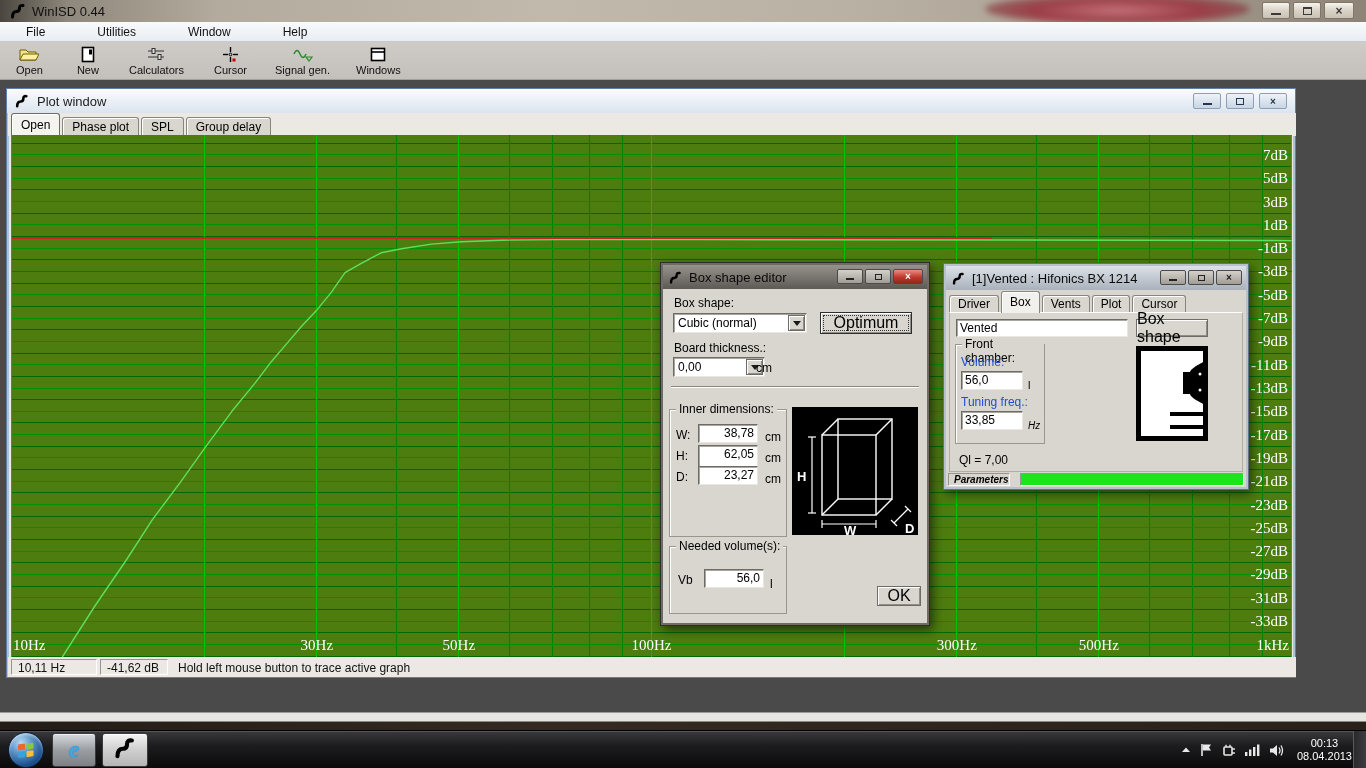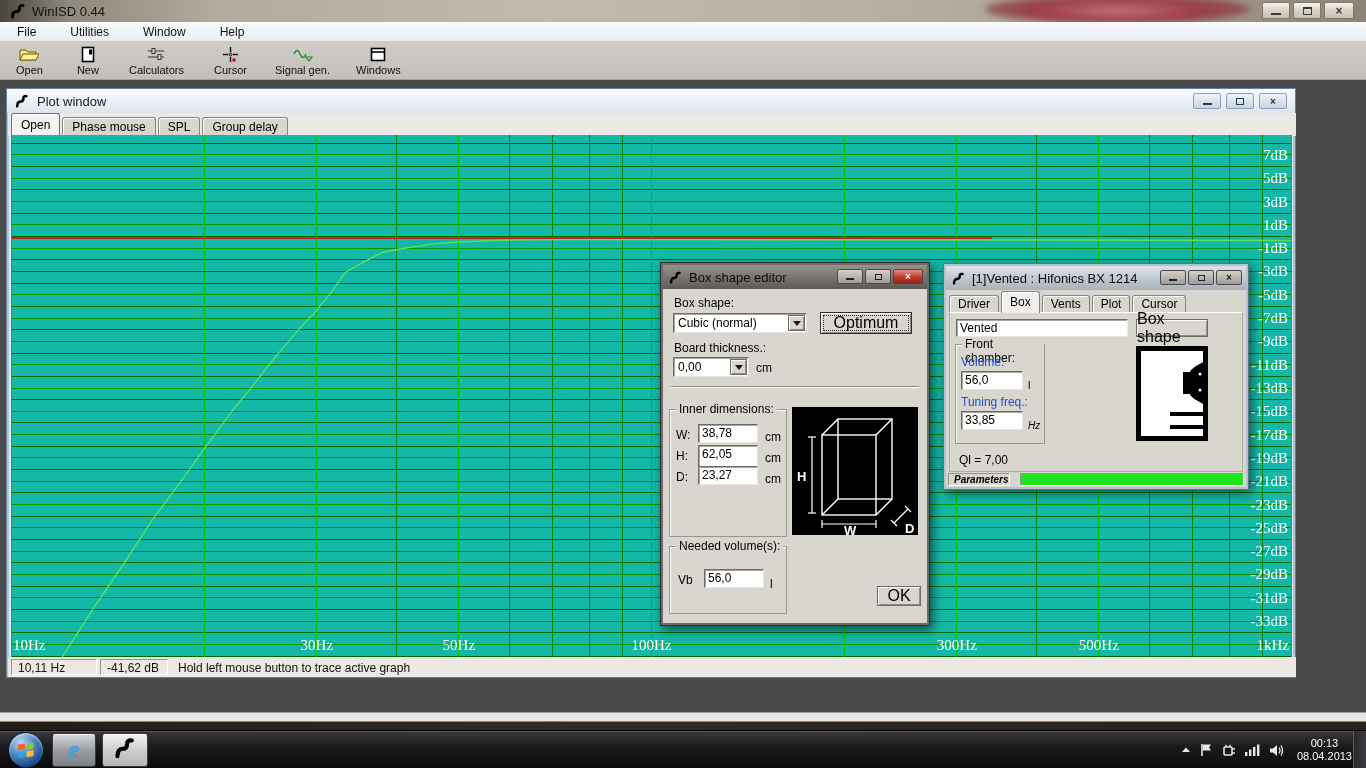--- a/index.html
+++ b/index.html
@@ -13,21 +13,21 @@
   #titlebar .redblob { left:985px; top:-6px; width:265px; height:30px; border-radius:50%;
     background:radial-gradient(ellipse at 50% 55%, #c4747c 0%, #9c3d46 45%, rgba(130,50,56,0.6) 70%, rgba(130,50,56,0) 100%); filter:blur(3px); }
   #titlebar .title-text { left:32px; top:4px; font-size:13px; color:#111; }
   .cap-btn { width:28px; height:17px; border:1px solid #7f7668; border-radius:2px;
     background:linear-gradient(#f7f4ee,#d9d3c7 50%,#c9c2b4); display:flex; align-items:center; justify-content:center;
     font-size:11px; color:#3a3a3a; }
   .winisd-icon svg { display:block; }
 
   #menubar { left:0; top:22px; width:1366px; height:20px;
     background:linear-gradient(#f8fafc,#e9edf3); border-bottom:1px solid #c6cad1; display:flex; align-items:center; }
-  .menu-item { padding:2px 17px; font-size:12px; color:#111; }
+  .menu-item { padding:2px 26px; font-size:12px; color:#111; }
 
   #toolbar { left:0; top:42px; width:1366px; height:38px;
     background:linear-gradient(#cfccc7,#c3c0bb); border-bottom:1px solid #a3a09a; display:flex; align-items:flex-start; }
   .tool-btn { margin-top:2px; padding:1px 6px 0; height:34px; display:flex; flex-direction:column; align-items:center; justify-content:flex-start; }
   .tool-btn .ticon { height:18px; display:flex; align-items:center; }
   .tool-btn .tlabel { font-size:11px; color:#111; margin-top:1px; }
 
   #mdi { left:0; top:80px; width:1366px; height:632px; background:#4a4a4a; }
   #bottom-frame { left:0; top:712px; width:1366px; height:10px; background:#e7e5e1; border-top:1px solid #9c9a94; border-bottom:1px solid #8c8a84; }
   #photo-bottom { left:0; top:722px; width:1366px; height:8px; background:linear-gradient(90deg,#231c16,#342a22 40%,#2a211b); }
@@ -37,27 +37,27 @@
     border:1px solid #5f7fa5; box-shadow:0 0 0 2px #aac2dc inset; background:#ece9e4; }
   #plot-titlebar { left:0; top:0; width:100%; height:24px;
     background:linear-gradient(#fafcfe,#dbe4ee); display:flex; align-items:center; position:absolute; }
   #plot-titlebar .pw-title { margin-left:8px; font-size:13px; color:#222; }
   .glass-btn { width:28px; height:16px; border:1px solid #8ba0b8; border-radius:2px;
     background:linear-gradient(#eef3f9,#c9d5e3); display:flex; align-items:center; justify-content:center; font-size:10px; color:#26364c; }
   #plot-tabs { left:1px; top:24px; width:1288px; height:23px; background:#ece9e4; display:flex; align-items:flex-end; padding-left:3px; position:absolute; }
   .ptab { display:inline-flex; align-items:center; padding:3px 9px 4px; margin-right:2px; font-size:12px;
     background:#d9d6cf; border:1px solid #87857e; border-bottom:none; border-radius:3px 3px 0 0; box-shadow:inset 1px 1px 0 #fff; height:19px; }
   .ptab.active { background:#f4f3ef; height:23px; border-color:#6f6d66; }
-  #plot-area { left:4px; top:46px; width:1281px; height:522px; background:#14b8a6; position:absolute; }
+  #plot-area { left:4px; top:46px; width:1281px; height:522px; background:#4d7c0f; position:absolute; }
   #plot-statusbar { left:1px; top:568px; width:1288px; height:20px; background:#ece9e4; display:flex; align-items:center; position:absolute; }
   .sb-cell { height:16px; margin-left:3px; padding:1px 6px; font-size:12px; color:#111;
     border:1px solid; border-color:#98958e #fff #fff #98958e; background:#ece9e4; white-space:nowrap; }
 
   
-  .dlg-body { background:#d9d6cf; }
+  .dlg-body { background:#d9d6cf;text-align:right; }
   .sunken { background:#fff; border:1px solid; border-color:#6d6b65 #e9e6e0 #e9e6e0 #6d6b65; box-shadow:inset 1px 1px 0 #a9a69f; font-size:12px; padding:1px 3px; }
   .btn3d { background:#d9d6cf; border:1px solid #6e6c66; box-shadow:inset 1px 1px 0 #ffffff, inset -1px -1px 0 #8f8d86;
     display:flex; align-items:center; justify-content:center; font-size:16px; }
   .grp { border:1px solid #98968f; box-shadow:inset 1px 1px 0 #fff; position:absolute; }
   .grp > .grp-title { position:absolute; top:-8px; left:6px; background:#d9d6cf; padding:0 3px; font-size:12px; }
   .combo { position:absolute; background:#fff; border:1px solid; border-color:#6d6b65 #e9e6e0 #e9e6e0 #6d6b65; box-shadow:inset 1px 1px 0 #a9a69f; }
   .combo .cval { position:absolute; left:4px; top:2px; font-size:12px; white-space:nowrap; }
   .combo .carrow { position:absolute; right:1px; top:1px; bottom:1px; width:17px; background:#d9d6cf;
     border:1px solid #6e6c66; box-shadow:inset 1px 1px 0 #fff, inset -1px -1px 0 #8f8d86; display:flex; align-items:center; justify-content:center; }
   .tri-down { width:0; height:0; border:4px solid transparent; border-top:5px solid #1a1a1a; margin-top:5px; }
@@ -216,21 +216,21 @@
       <div class="glass-btn">
           <span style="width:8px;height:7px;border:1px solid #26364c;"></span>
         </div>
       <div class="glass-btn">
           <b>×</b>
         </div>
     </div>
   </div>
   <div id="plot-tabs">
     <span class="ptab active">Open</span>
-    <span class="ptab">Phase mouse</span>
+    <span class="ptab">Phase plot</span>
     <span class="ptab">SPL</span>
     <span class="ptab">Group delay</span>
   </div>
   <div id="plot-area">
     <svg id="plot-svg" width="1281" height="522" viewBox="0 0 1281 522" shape-rendering="crispEdges">
         <line x1="0" y1="8.260000000000005" x2="1281" y2="8.260000000000005" stroke="#006a00" stroke-width="1"></line>
         <line x1="0" y1="19.915000000000006" x2="1281" y2="19.915000000000006" stroke="#009200" stroke-width="1"></line>
         <line x1="0" y1="31.570000000000007" x2="1281" y2="31.570000000000007" stroke="#006a00" stroke-width="1"></line>
         <line x1="0" y1="43.225" x2="1281" y2="43.225" stroke="#009200" stroke-width="1"></line>
         <line x1="0" y1="54.88" x2="1281" y2="54.88" stroke="#006a00" stroke-width="1"></line>
@@ -357,21 +357,21 @@
   <span class="abs" style="left:13px;top:33px;">Box shape:</span>
   <div class="combo" style="left:12px;top:50px;width:134px;height:20px;">
     <span class="cval">Cubic (normal)</span>
     <span class="carrow">
         <span class="tri-down"></span>
       </span>
   </div>
   <div class="btn3d abs" style="left:159px;top:49px;width:92px;height:22px;border-color:#2e2e2e;outline:1px dotted #333;outline-offset:-4px;">Optimum</div>
 
   <span class="abs" style="left:13px;top:78px;">Board thickness.:</span>
-  <div class="combo" style="left:12px;top:94px;width:76px;height:20px;">
+  <div class="combo" style="left:12px;top:94px;width:92px;height:20px;">
     <span class="cval">0,00</span>
     <span class="carrow">
         <span class="tri-down"></span>
       </span>
   </div>
   <span class="abs" style="left:95px;top:98px;">cm</span>
 
   <div class="abs" style="left:10px;top:123px;width:248px;height:0;border-top:1px solid #8a887f;border-bottom:1px solid #fff;"></div>
 
   <div class="grp" style="left:8px;top:146px;width:118px;height:128px;">

